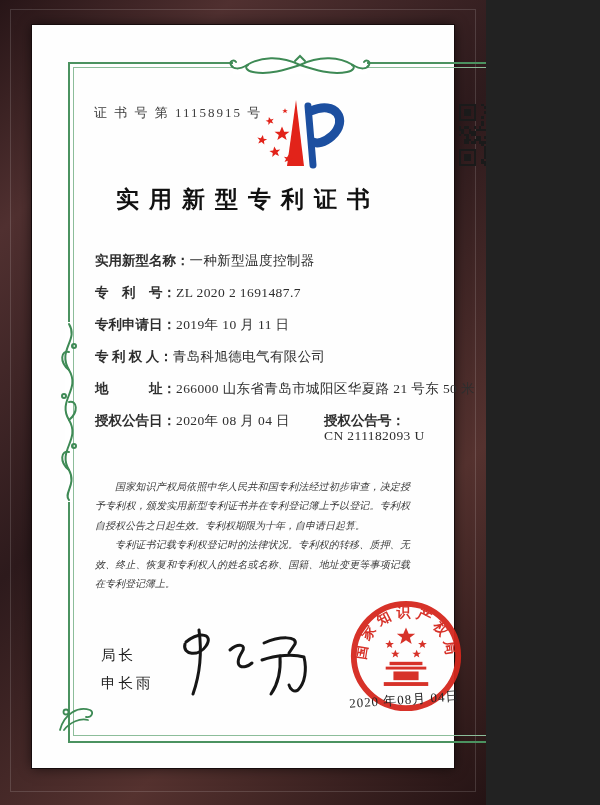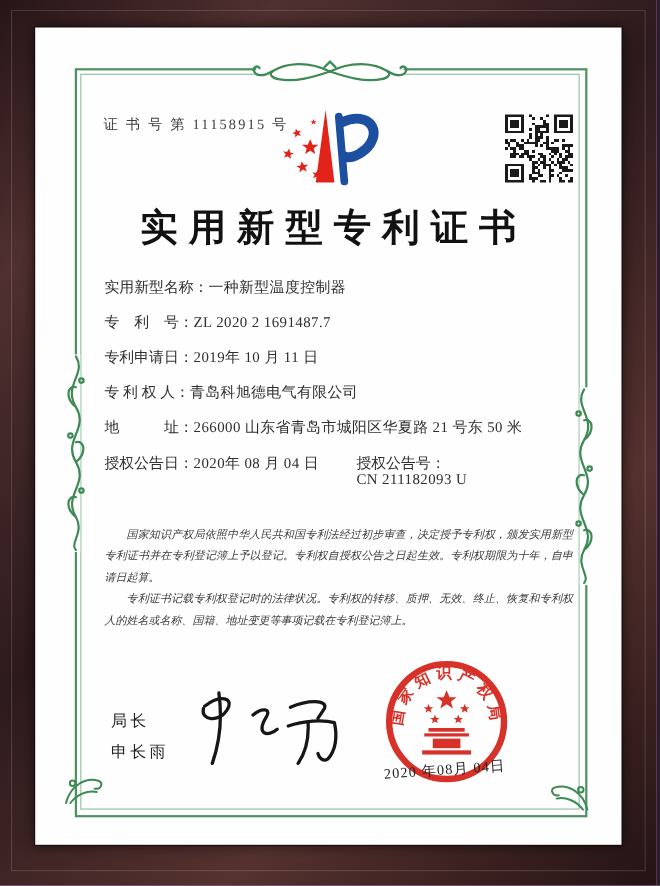--- a/index.html
+++ b/index.html
@@ -1,41 +1,41 @@
 <!DOCTYPE html>
 <html><head>
 <meta charset="utf-8">
 <style>
   html,body{margin:0;padding:0;background:#222;}
-  .page{position:relative;width:597px;height:805px;overflow:hidden;
-        font-family:"Liberation Serif","DejaVu Serif",serif;background:#d946ef;}
+  .page{position:relative;width:486px;height:805px;overflow:hidden;
+        font-family:"Liberation Serif","DejaVu Serif",serif;background:#c4b5fd;}
   
   .frame{position:absolute;inset:0;
     background:linear-gradient(135deg,#271517 0%,#503030 18%,#2d1a1c 45%,#55322f 72%,#241314 100%);}
   .frame-bevel{position:absolute;left:10px;top:9px;right:10px;bottom:13px;
     border:1px solid rgba(255,255,255,.14);pointer-events:none;}
   .paper{position:absolute;left:32px;top:25px;right:32px;bottom:37px;background:#fefefe;
     box-shadow:0 0 0 1px #170c0d,0 0 12px rgba(0,0,0,.65);}
   
   .gborder-outer{position:absolute;left:68px;top:62px;width:462px;height:677px;
     border:2px solid #4b9260;}
   .gborder-inner{position:absolute;left:73px;top:67px;width:452px;height:667px;
     border:1px solid #8cbd9a;}
   .ornament{position:absolute;}
   .ornament svg{display:block;}
   
   .cert-no{position:absolute;left:94px;top:104px;font-size:13px;color:#3d3d3d;letter-spacing:2px;}
   .logo{position:absolute;left:252px;top:94px;width:100px;height:80px;}
   .qr{position:absolute;left:458px;top:104px;width:64px;height:62px;}
-  .title{position:absolute;left:0;right:0;top:184px;text-align:center;font-size:34px;
+  .title{position:absolute;left:0;right:0;top:184px;text-align:center;font-size:23px;
     font-weight:bold;color:#111;letter-spacing:10px;text-indent:10px;}
   
   .fields{position:absolute;left:95px;right:72px;top:254px;font-size:13.5px;color:#2e2e2e;}
   .frow{display:flex;align-items:baseline;margin-bottom:17.6px;line-height:14.5px;}
-  .frow .lab{white-space:pre;font-weight:400;}
+  .frow .lab{white-space:pre;font-weight:700;}
   .frow .val{letter-spacing:.4px;white-space:pre;}
   .frow.dual .pair2{margin-left:34px;display:flex;align-items:baseline;flex-direction:column;}
   
   .body-text{position:absolute;left:95px;right:76px;top:477px;font-size:10px;
     line-height:19.4px;color:#3a3a3a;font-style:italic;text-align:justify;}
   .body-text p{margin:0;text-indent:2em;}
   
   .role{position:absolute;left:101px;top:646px;font-size:14.5px;color:#222;letter-spacing:3px;}
   .cname{position:absolute;left:101px;top:674px;font-size:14.5px;color:#222;letter-spacing:3px;}
   .signature{position:absolute;left:168px;top:626px;width:145px;height:75px;}

